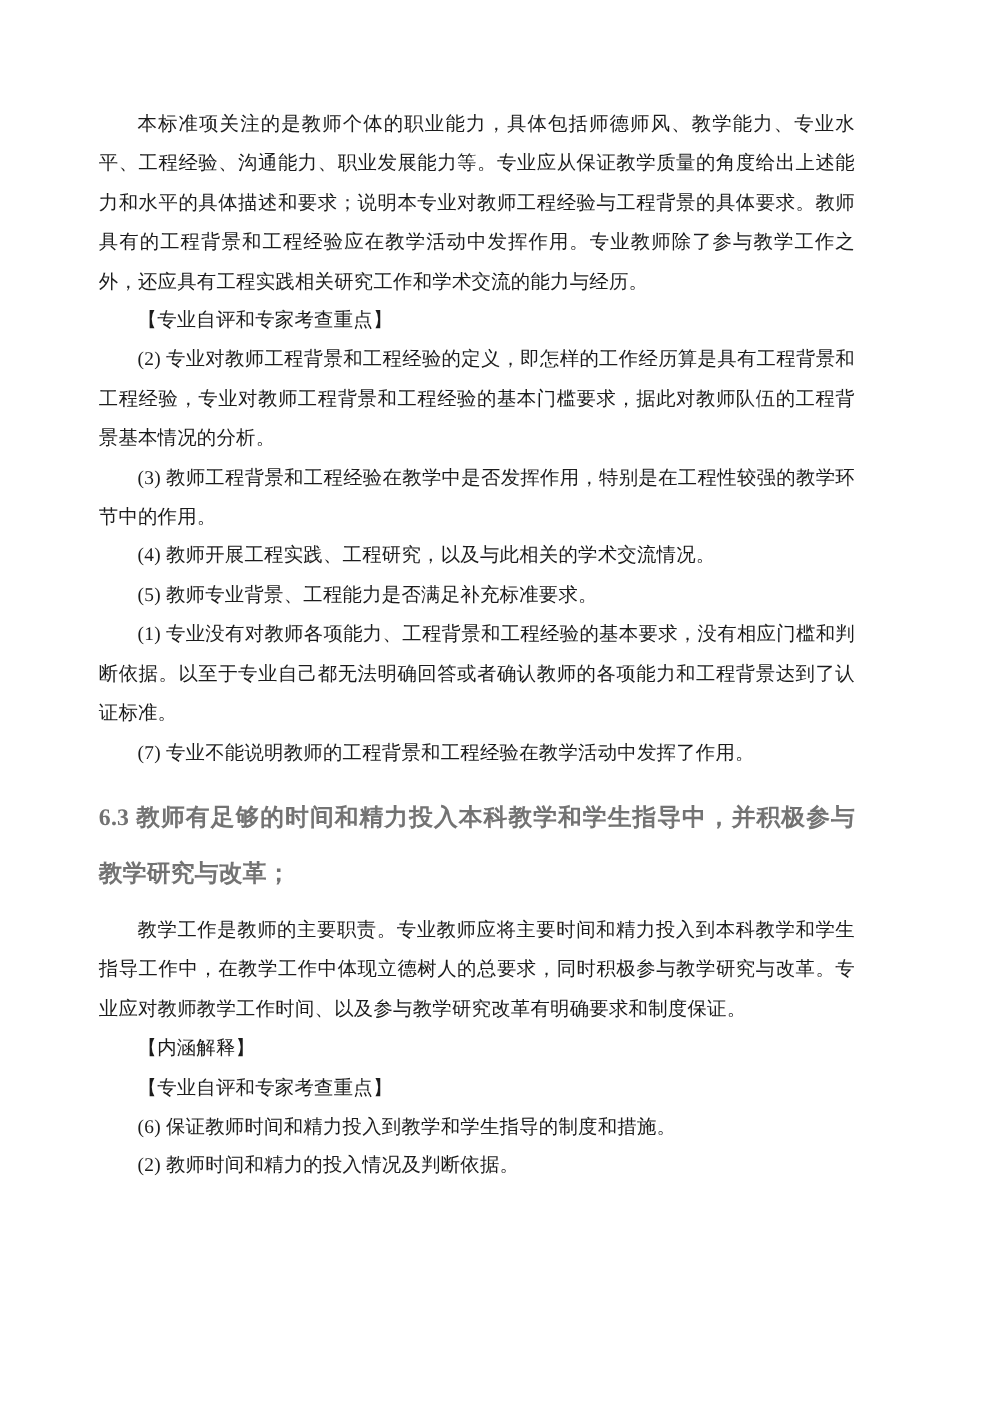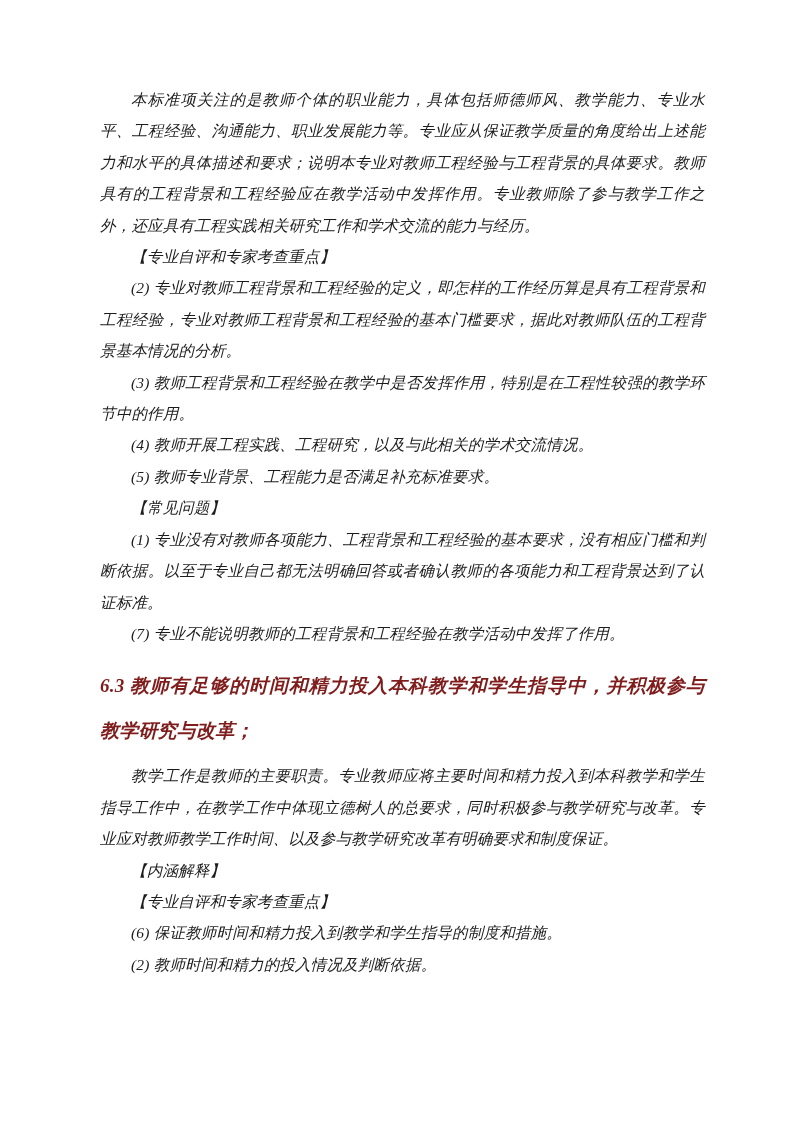--- a/index.html
+++ b/index.html
@@ -10,59 +10,57 @@
   .page {
     position: relative;
     width: 793px;
     height: 1122px;
     background: #ffffff;
     overflow: hidden;
     font-family: "Liberation Serif", "DejaVu Serif", serif;
   }
   .content {
     position: absolute;
-    left: 100px;
+    left: 79px;
     top: 84px;
     width: 605px;
     color: #1c1c1c;
     font-size: 15.5px;
     line-height: 31.4px;
     text-align: justify;
     text-justify: inter-ideograph;
     letter-spacing: 0.2px;
-    font-style: italic;
   }
   .block {
     margin: 0;
     padding: 0;
   }
   .para, .item, .label {
     text-indent: 2em;
   }
   .heading {
     font-weight: bold;
     font-size: 19px;
     line-height: 45px;
     text-indent: 0;
     margin: 14px 0 7px 0;
-    color: #7f1d1d;
+    color: #737373;
   }
 </style>
 </head>
 <body>
 
 <div class="page" style="background: rgb(255, 255, 255);">
   <div class="content" style="color: rgb(28, 28, 28);">
       <p class="block para">本标准项关注的是教师个体的职业能力，具体包括师德师风、教学能力、专业水平、工程经验、沟通能力、职业发展能力等。专业应从保证教学质量的角度给出上述能力和水平的具体描述和要求；说明本专业对教师工程经验与工程背景的具体要求。教师具有的工程背景和工程经验应在教学活动中发挥作用。专业教师除了参与教学工作之外，还应具有工程实践相关研究工作和学术交流的能力与经历。</p>
       <p class="block label">【专业自评和专家考查重点】</p>
       <p class="block item">(2) 专业对教师工程背景和工程经验的定义，即怎样的工作经历算是具有工程背景和工程经验，专业对教师工程背景和工程经验的基本门槛要求，据此对教师队伍的工程背景基本情况的分析。</p>
       <p class="block item">(3) 教师工程背景和工程经验在教学中是否发挥作用，特别是在工程性较强的教学环节中的作用。</p>
       <p class="block item">(4) 教师开展工程实践、工程研究，以及与此相关的学术交流情况。</p>
       <p class="block item">(5) 教师专业背景、工程能力是否满足补充标准要求。</p>
-      <p class="block label">【常见问题】</p>
       <p class="block item">(1) 专业没有对教师各项能力、工程背景和工程经验的基本要求，没有相应门槛和判断依据。以至于专业自己都无法明确回答或者确认教师的各项能力和工程背景达到了认证标准。</p>
       <p class="block item">(7) 专业不能说明教师的工程背景和工程经验在教学活动中发挥了作用。</p>
       <p class="block heading">6.3 教师有足够的时间和精力投入本科教学和学生指导中，并积极参与教学研究与改革；</p>
       <p class="block para">教学工作是教师的主要职责。专业教师应将主要时间和精力投入到本科教学和学生指导工作中，在教学工作中体现立德树人的总要求，同时积极参与教学研究与改革。专业应对教师教学工作时间、以及参与教学研究改革有明确要求和制度保证。</p>
       <p class="block label">【内涵解释】</p>
       <p class="block label">【专业自评和专家考查重点】</p>
       <p class="block item">(6) 保证教师时间和精力投入到教学和学生指导的制度和措施。</p>
       <p class="block item">(2) 教师时间和精力的投入情况及判断依据。</p>
     </div>
 </div>

